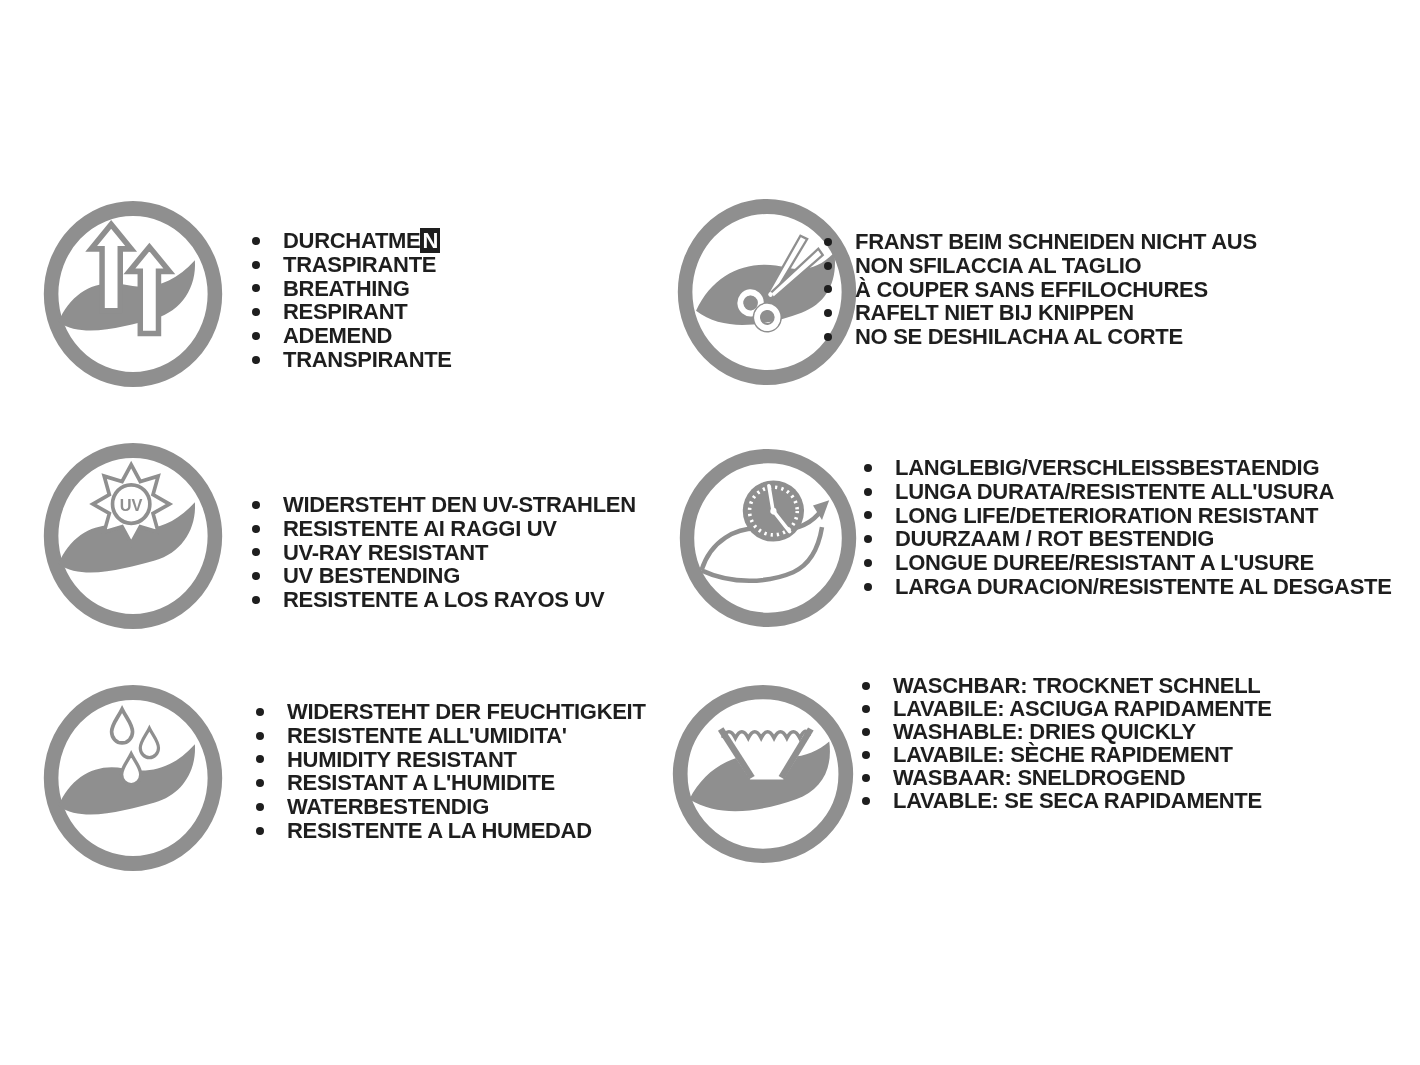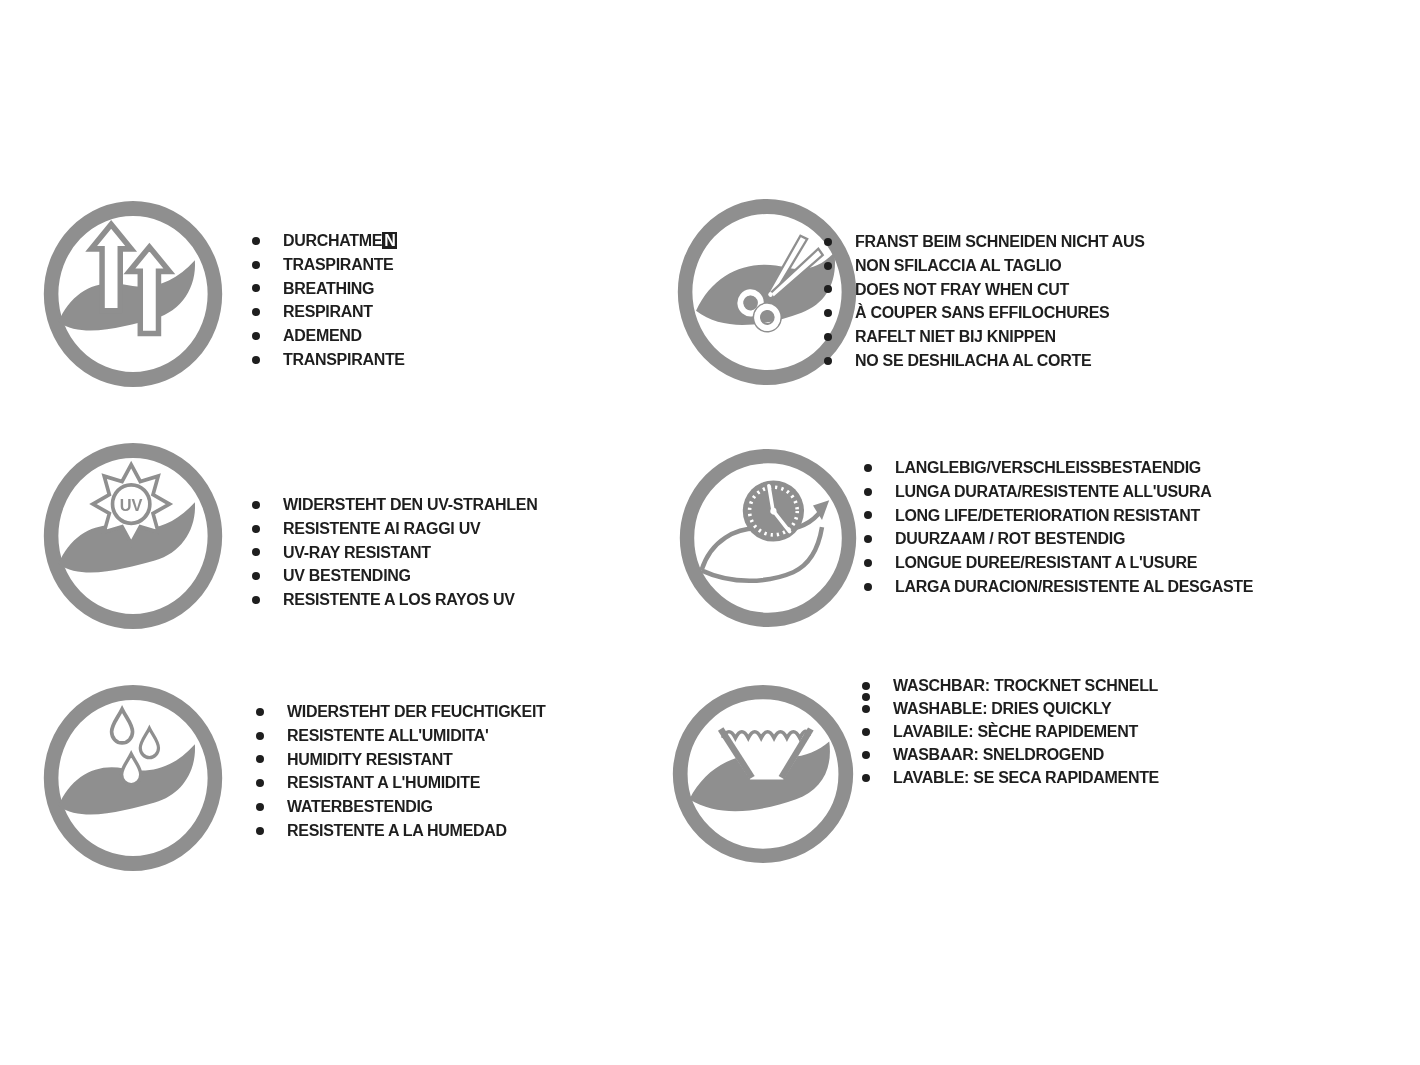--- a/index.html
+++ b/index.html
@@ -15,21 +15,21 @@
   .icon-svg{position:absolute;width:182px;height:188px;}
   .i0{left:42px;top:200px}
   .i1{left:676px;top:198px}
   .i2{left:42px;top:442px}
   .i3{left:678px;top:448px;width:180px;height:180px}
   .i4{left:42px;top:684px}
   .i5{left:671px;top:684px;width:184px;height:180px}
 
   .list{
     position:absolute;list-style:none;margin:0;padding:0;
-    font-weight:bold;font-size:16px;line-height:23.8px;
+    font-weight:bold;font-size:22px;line-height:23.8px;
     color:var(--text);letter-spacing:-0.3px;white-space:nowrap;
   }
   .l0{left:252px;top:229px}
   .l1{left:824px;top:230px}
   .l2{left:252px;top:493px}
   .l3{left:864px;top:456px}
   .l4{left:256px;top:700px}
   .l5{left:862px;top:674px;line-height:23px}
 
   .item{position:relative;padding-left:31px;}
@@ -82,21 +82,20 @@
         <circle cx="92" cy="124" r="11" class="w-stroke" stroke-width="7"></circle>
         <circle cx="92" cy="124" r="7" class="g-stroke" stroke-width="2"></circle>
         <circle cx="116" cy="124" r="15" class="g-stroke" stroke-width="2"></circle>
         <circle cx="116" cy="124" r="11" class="w-stroke" stroke-width="7"></circle>
         <circle cx="116" cy="124" r="7" class="g-stroke" stroke-width="2"></circle>
       </g>
     </svg>
     <ul class="list l1">
         <li class="item"><span class="bullet"></span><span>FRANST BEIM SCHNEIDEN NICHT AUS</span></li>
         <li class="item"><span class="bullet"></span><span>NON SFILACCIA AL TAGLIO</span></li>
-        <li class="item"><span class="bullet"></span><span>DOES NOT FRAY WHEN CUT</span></li>
         <li class="item"><span class="bullet"></span><span>À COUPER SANS EFFILOCHURES</span></li>
         <li class="item"><span class="bullet"></span><span>RAFELT NIET BIJ KNIPPEN</span></li>
         <li class="item"><span class="bullet"></span><span>NO SE DESHILACHA AL CORTE</span></li>
       </ul>
   </div>
 
   <div class="section">
     <svg class="icon-svg i2" viewBox="0 0 200 200" preserveAspectRatio="none">
       <ellipse cx="100" cy="100" rx="90" ry="91" class="g-stroke" stroke-width="16"></ellipse>
       <path class="g-fill" d="M18,130 C32,98 60,84 90,90 C118,96 144,90 168,64 C170,92 154,118 124,126 C92,134 46,148 18,130 Z"></path>
@@ -158,21 +157,21 @@
     <svg class="icon-svg i5" viewBox="0 0 200 200" preserveAspectRatio="none">
       <ellipse cx="100" cy="100" rx="90" ry="91" class="g-stroke" stroke-width="16"></ellipse>
       <path class="g-fill" d="M20,128 C40,88 78,72 118,80 C140,84 158,76 172,64 C176,94 164,118 136,128 C100,141 54,150 20,128 Z"></path>
       <polygon class="w-fill" points="52,54 154,54 122,106 86,106"></polygon>
       <line x1="54" y1="50" x2="88" y2="104" class="g-stroke" stroke-width="7"></line>
       <line x1="152" y1="50" x2="120" y2="104" class="g-stroke" stroke-width="7"></line>
       <path class="g-stroke" stroke-width="4" d="M56,60 Q63,46 70,60 Q77,46 84,60 Q91,46 98,60 Q105,46 112,60 Q119,46 126,60 Q133,46 140,60 Q147,46 150,58"></path>
     </svg>
     <ul class="list l5">
         <li class="item"><span class="bullet"></span><span>WASCHBAR: TROCKNET SCHNELL</span></li>
-        <li class="item"><span class="bullet"></span></li>
+        <li class="item"><span class="bullet"></span><span>LAVABILE: ASCIUGA RAPIDAMENTE</span></li>
         <li class="item"><span class="bullet"></span><span>WASHABLE: DRIES QUICKLY</span></li>
         <li class="item"><span class="bullet"></span><span>LAVABILE: SÈCHE RAPIDEMENT</span></li>
         <li class="item"><span class="bullet"></span><span>WASBAAR: SNELDROGEND</span></li>
         <li class="item"><span class="bullet"></span><span>LAVABLE: SE SECA RAPIDAMENTE</span></li>
       </ul>
   </div>
 
 </div>
 
 </body></html>

